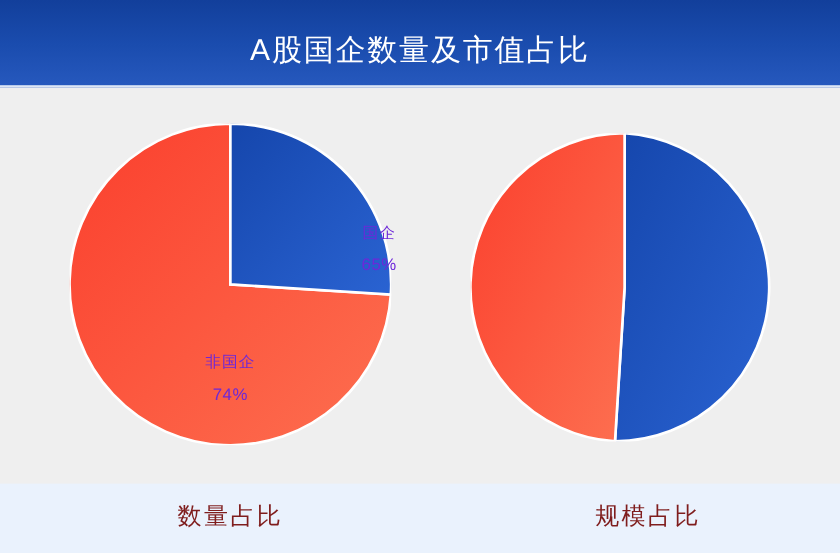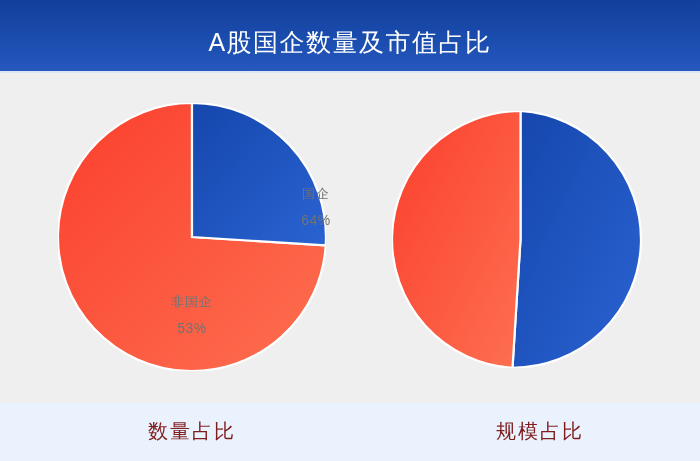--- a/index.html
+++ b/index.html
@@ -77,21 +77,21 @@
   }
   .pie-svg {
     display: block;
     width: 100%;
     height: 100%;
   }
 
   
   .slice-label {
     position: absolute;
-    color: #737373;
+    color: #6d28d9;
     text-align: center;
     line-height: 1.35;
     pointer-events: none;
     white-space: nowrap;
   }
   .slice-label .name {
     display: block;
     font-size: 13px;
     letter-spacing: 1px;
   }
@@ -151,25 +151,25 @@
           </linearGradient>
         </defs>
 
         <path d="M 134 134 L 267.7 142.4 A 134 134 0 1 1 134 0 Z" fill="url(#redGradL)" stroke="#ffffff" stroke-width="2.2"></path>
 
         <path d="M 134 134 L 134 0 A 134 134 0 0 1 267.7 142.4 Z" fill="url(#blueGradL)" stroke="#ffffff" stroke-width="2.2"></path>
       </svg>
 
       <div class="slice-label lbl-l-blue">
         <span class="name">国企</span>
-        <span class="value">64%</span>
+        <span class="value">65%</span>
       </div>
       <div class="slice-label lbl-l-red">
         <span class="name">非国企</span>
-        <span class="value">53%</span>
+        <span class="value">74%</span>
       </div>
     </div>
 
     <div class="pie-wrap pie-right">
       <svg class="pie-svg" viewBox="0 0 257 257">
         <defs>
           <linearGradient id="redGradR" x1="0" y1="0" x2="1" y2="1">
             <stop offset="0%" stop-color="#fb3f2d"></stop>
             <stop offset="100%" stop-color="#fd6f50"></stop>
           </linearGradient>

